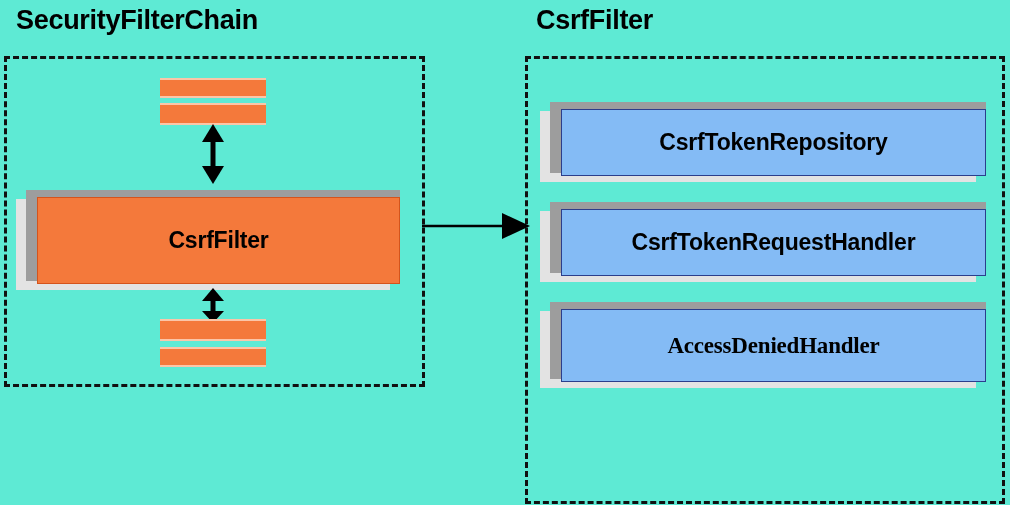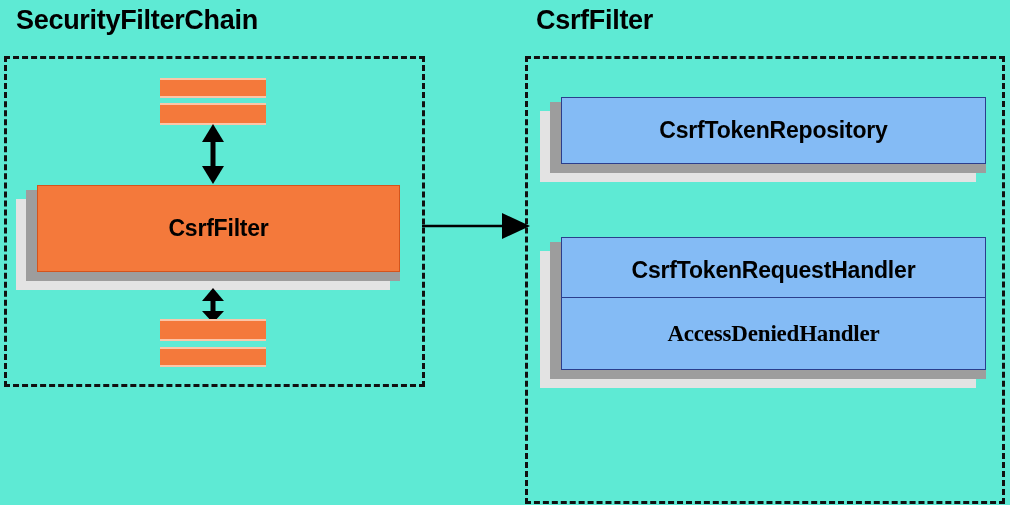--- a/index.html
+++ b/index.html
@@ -57,21 +57,21 @@
     height: calc(100% - 18px);
     background: #e3e3e3;
   }
   .node .layer-mid {
     left: 10px; top: 9px;
     width: calc(100% - 10px);
     height: calc(100% - 18px);
     background: #9d9d9d;
   }
   .node .face {
-    left: 21px; top: 4px;
+    left: 21px; top: 16px;
     width: calc(100% - 21px);
     height: calc(100% - 22px);
     display: flex;
     align-items: center;
     justify-content: center;
   }
   .node .label {
     font-size: 23px;
     font-weight: bold;
     color: #000000;
@@ -105,21 +105,21 @@
     width: 26px;
   }
   .arrow-h {
     position: absolute;
     height: 26px;
   }
   .arrow-v svg, .arrow-h svg { display: block; }
 
   
   #node-repo    { left: 540px; top: 93px;  width: 446px; height: 89px; }
-  #node-handler { left: 540px; top: 193px; width: 446px; height: 89px; margin-top: 40px; }
+  #node-handler { left: 540px; top: 193px; width: 446px; height: 89px; }
   #node-denied  { left: 540px; top: 293px; width: 446px; height: 95px; font-family: Liberation Serif, serif; }
   #node-matcher { left: 540px; top: 393px; width: 446px; height: 89px; }
 
   
   #node-csrffilter { left: 16px; top: 181px; width: 384px; height: 109px; }
 
   
   #slat-top-1    { left: 160px; top: 78px;  width: 106px; height: 20px; }
   #slat-top-2    { left: 160px; top: 103px; width: 106px; height: 22px; }
   #slat-bottom-1 { left: 160px; top: 319px; width: 106px; height: 22px; }

